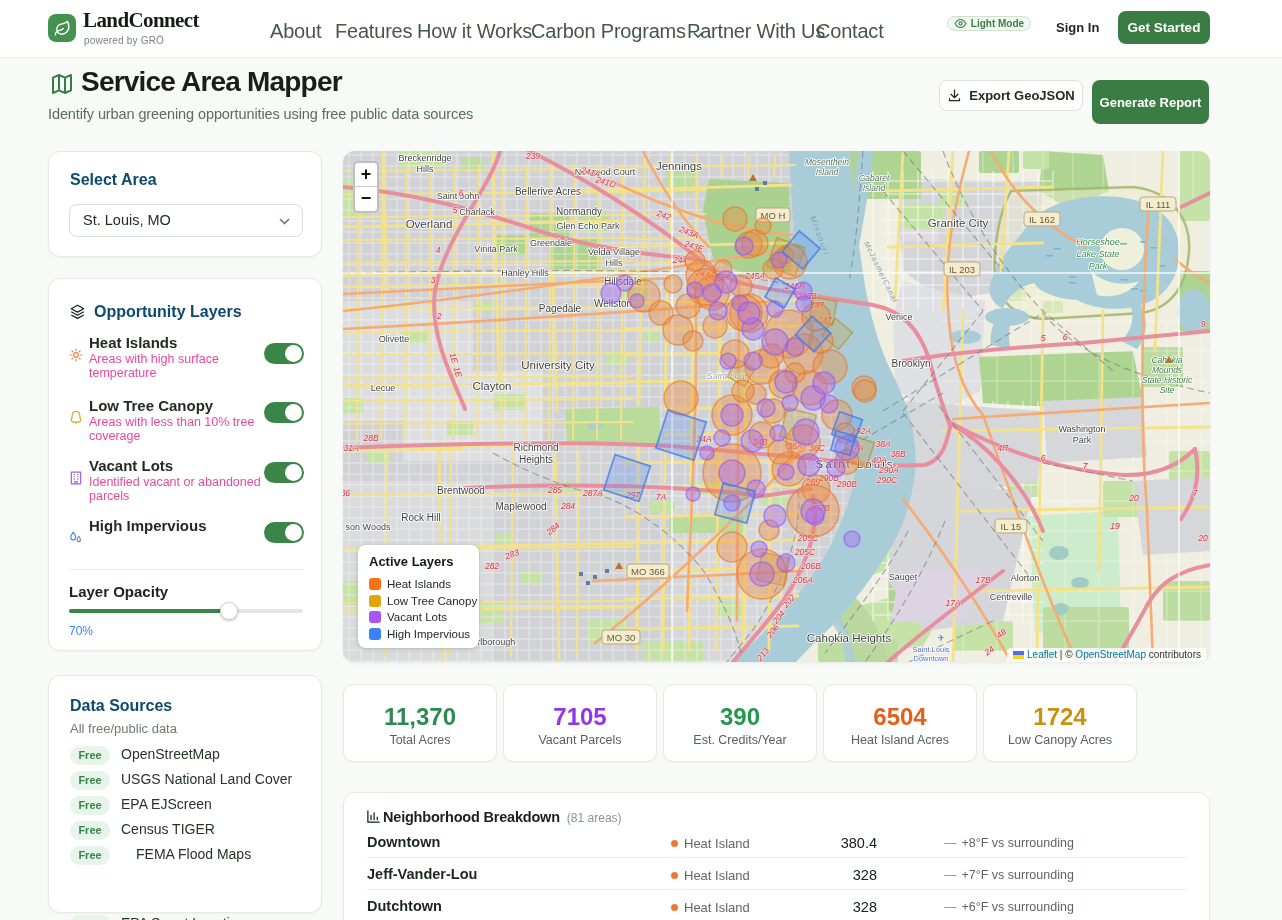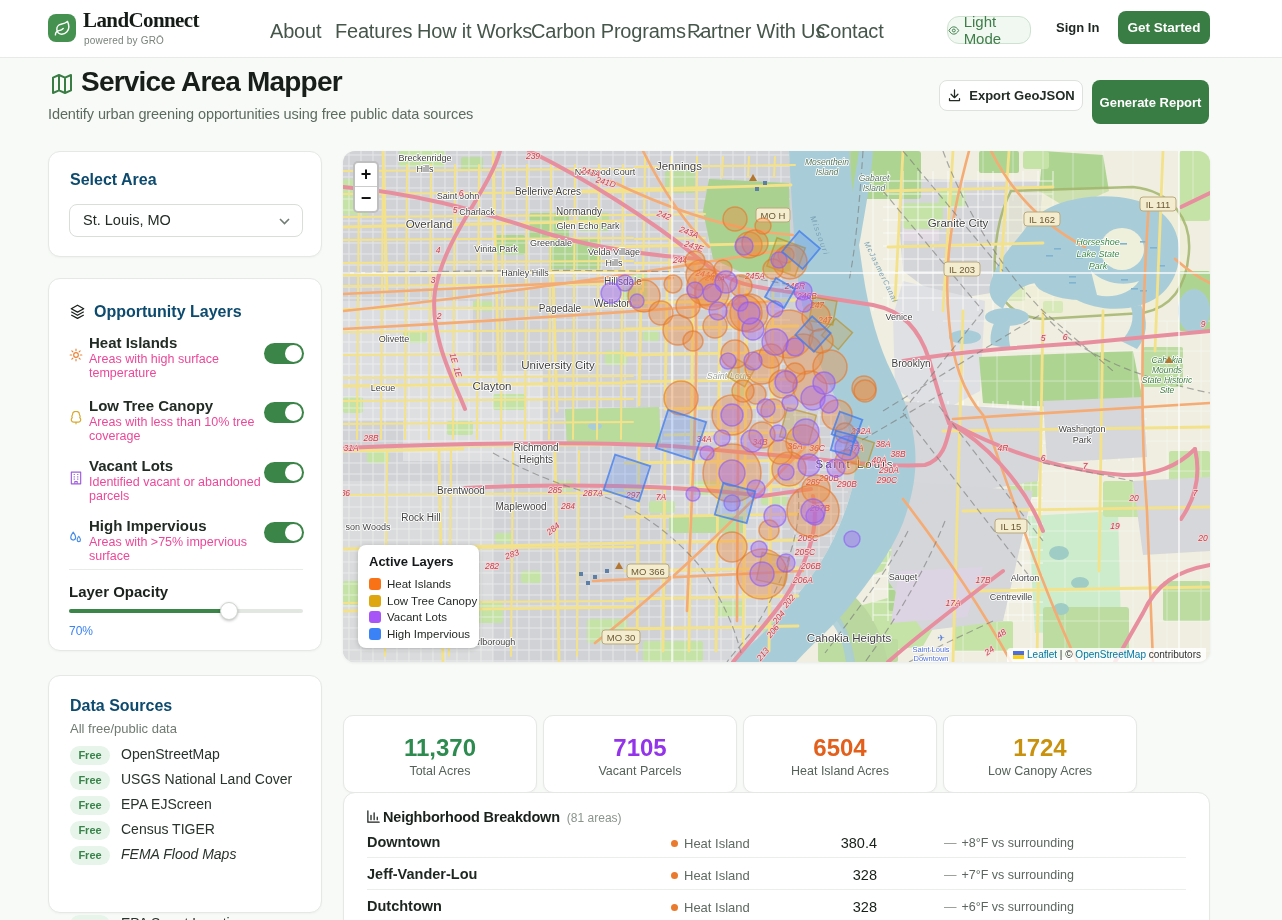--- a/index.html
+++ b/index.html
@@ -6,21 +6,21 @@
 html,body { width:1282px; height:920px; overflow:hidden; }
 body { font-family:"Liberation Sans", sans-serif; background:#f8faf7; position:relative; }
 .abs { position:absolute; }
 
 
 .nav { position:absolute; left:0; top:0; width:1282px; height:58px; background:#fff; border-bottom:1px solid #e7eae6; }
 .logo-sq { position:absolute; left:48px; top:14px; width:28px; height:28px; border-radius:8px; background:#45914f; }
 .logo-name { position:absolute; left:83px; top:8px; font-family:"Liberation Serif", serif; font-weight:700; font-size:21px; letter-spacing:-.6px; color:#151c17; }
 .logo-sub { position:absolute; left:84px; top:35px; font-size:10px; color:#79827b; letter-spacing:.2px; }
 .navlink { position:absolute; top:20px; font-size:20px; color:#46564b; font-weight:400; letter-spacing:-.2px; }
-.lightmode { position:absolute; left:947px; top:16px; width:84px; height:28px; border-radius:12px; background:#f1f8f1; border:1px solid #cde2cf; display:flex; align-items:center; justify-content:center; gap:4px; font-size:15px; font-weight:400; color:#3f7d4a; }
+.lightmode { position:absolute; left:947px; top:16px; width:84px; height:15px; border-radius:12px; background:#f1f8f1; border:1px solid #cde2cf; display:flex; align-items:center; justify-content:center; gap:4px; font-size:10px; font-weight:700; color:#3f7d4a; }
 .signin { position:absolute; left:1056px; top:20px; font-size:13px; font-weight:700; color:#1d2620; }
 .btn-green { background:#3a7d44; color:#fff; border-radius:8px; font-weight:700; display:flex; align-items:center; justify-content:center; }
 .getstarted { position:absolute; left:1118px; top:11px; width:92px; height:33px; font-size:13.5px; }
 
 
 .title { position:absolute; left:81px; top:66px; font-size:28px; font-weight:800; color:#181f1a; letter-spacing:-.8px; }
 .subtitle { position:absolute; left:48px; top:106px; font-size:14.5px; color:#5c6b60; letter-spacing:-.1px; }
 .export-btn { position:absolute; left:939px; top:80px; width:144px; height:31px; background:#fff; border:1px solid #dde2dd; border-radius:8px; display:flex; align-items:center; justify-content:center; gap:7px; font-size:13px; font-weight:700; color:#222c25; }
 .generate-btn { position:absolute; left:1092px; top:80px; width:117px; height:44px; font-size:13px; }
 
@@ -44,21 +44,21 @@
 .zoomctl div { width:22px; height:24px; text-align:center; font-size:18px; font-weight:700; color:#111; line-height:23px; }
 .zoomctl div:first-child { border-bottom:1px solid #ccc; }
 .legend { position:absolute; left:15px; top:394px; width:121px; height:103px; background:#fff; border-radius:8px; box-shadow:0 1px 5px rgba(0,0,0,.2); padding:9px 11px; }
 .legend h4 { font-size:13px; font-weight:700; color:#15181a; margin-bottom:7px; }
 .legrow { display:flex; align-items:center; gap:6px; height:16.5px; font-size:11.5px; color:#252a26; white-space:nowrap; }
 .chip { width:12px; height:12px; border-radius:3px; flex:none; }
 .attrib { position:absolute; right:4px; bottom:0; height:14px; background:rgba(255,255,255,.82); font-size:10px; color:#333; padding:0 5px 0 6px; line-height:14px; border-top-left-radius:4px; }
 .attrib a { color:#0078a8; text-decoration:none; }
 
 
-.stats { position:absolute; left:343px; top:684px; width:794px; display:flex; gap:6px;margin-top:31px; }
+.stats { position:absolute; left:343px; top:684px; width:794px; display:flex; gap:6px; }
 .stat { flex:1; height:78px; background:#fff; border:1px solid #e5e8e4; border-radius:10px; text-align:center; padding-top:18px; box-shadow:0 1px 2px rgba(20,40,25,.04); }
 .stat .v { font-size:24px; font-weight:700; }
 .stat .l { font-size:12.5px; color:#55625a; margin-top:2px; }
 
 
 .panel { position:absolute; left:343px; top:792px; width:867px; height:170px; background:#fff; border:1px solid #e5e8e4; border-radius:12px; box-shadow:0 1px 2px rgba(20,40,25,.04); }
 .prow { position:absolute; left:23px; right:23px; height:32px; border-bottom:1px solid #eceeeb; }
 .pname { position:absolute; left:0; top:8px; font-size:14.5px; font-weight:700; color:#1d2620; }
 .ptype { position:absolute; left:304px; top:10px; font-size:13px; color:#5f6a62; }
 .ptype i { display:inline-block; width:7px; height:7px; border-radius:50%; background:#e97b2e; margin-right:6px; vertical-align:1px; }
@@ -142,21 +142,20 @@
     <div class="layrow-desc">Identified vacant or abandoned parcels</div>
   </div>
   <svg class="abs" style="left:20px;top:192px;" width="14" height="14" viewBox="0 0 24 24" fill="none" stroke="#a05ce0" stroke-width="2" stroke-linejoin="round">
       <rect x="4" y="2" width="16" height="20"></rect>
       <path d="M8 6h2M14 6h2M8 10h2M14 10h2M8 14h2M14 14h2M10 22v-4h4v4"></path>
     </svg>
   <div class="toggle" style="top:183px;"></div>
 
   <div style="position:absolute;left:40px;top:238px;width:175px;">
     <div class="layrow-title">High Impervious</div>
-    <div class="layrow-desc">Areas with &gt;75% impervious surface</div>
   </div>
   <svg class="abs" style="left:20px;top:252px;" width="14" height="14" viewBox="0 0 24 24" fill="none" stroke="#4a8de8" stroke-width="2" stroke-linecap="round" stroke-linejoin="round">
       <path d="M7.2 2 C4.2 6 3 8.5 3 10.8 C3 13.5 4.9 15.5 7.2 15.5 C9.5 15.5 11.4 13.5 11.4 10.8 C11.4 8.5 10.2 6 7.2 2 Z M16.8 9 C14.8 11.7 14 13.4 14 15 C14 16.9 15.3 18.3 16.8 18.3 C18.3 18.3 19.6 16.9 19.6 15 C19.6 13.4 18.8 11.7 16.8 9 Z"></path>
     </svg>
   <div class="toggle" style="top:243px;"></div>
 
   <div style="position:absolute;left:20px;top:290px;width:234px;border-top:1px solid #e8ebe7;"></div>
   <div style="position:absolute;left:20px;top:304px;font-size:15px;font-weight:700;color:#1a211c;">Layer Opacity</div>
   <div style="position:absolute;left:20px;top:330px;width:234px;height:4px;border-radius:2px;background:#e3e7e2;"></div>
   <div style="position:absolute;left:20px;top:330px;width:161px;height:4px;border-radius:2px;background:#3a8547;"></div>
@@ -164,21 +163,21 @@
   <div style="position:absolute;left:20px;top:345px;font-size:12px;color:#3b82f6;">70%</div>
 </div>
 
 <div class="card card3">
   <div class="cardtitle" style="position:absolute;left:21px;top:21px;">Data Sources</div>
   <div style="position:absolute;left:21px;top:45px;font-size:13px;color:#6f7a71;">All free/public data</div>
   <div class="srcrow" style="top:70px;"><span class="freepill">Free</span><span style="margin-left:11px;">OpenStreetMap</span></div>
   <div class="srcrow" style="top:95px;"><span class="freepill">Free</span><span style="margin-left:11px;">USGS National Land Cover</span></div>
   <div class="srcrow" style="top:120px;"><span class="freepill">Free</span><span style="margin-left:11px;">EPA EJScreen</span></div>
   <div class="srcrow" style="top:145px;"><span class="freepill">Free</span><span style="margin-left:11px;">Census TIGER</span></div>
-  <div class="srcrow" style="top:170px;"><span class="freepill">Free</span><span style="margin-left:11px;font-style:italic;">FEMA Flood Maps</span></div>
+  <div class="srcrow" style="top:170px;"><span class="freepill">Free</span><span style="margin-left:26px;">FEMA Flood Maps</span></div>
   <div class="srcrow" style="top:195px;margin-top:44px;"><span class="freepill">Free</span><span style="margin-left:11px;">EPA Smart Location</span></div>
 </div>
 
 <div class="map">
   <svg width="867" height="511" viewBox="0 0 867 511" font-family="Liberation Sans, sans-serif">
 <rect width="867" height="511" fill="#efeee0"></rect>
 <path fill="#d1d2d6" d="M0,0 H446 C450,44 452,106 456,138 C462,176 474,210 488,238 C500,262 510,284 512,308 C513,330 506,352 495,378 C484,405 466,430 448,452 C432,472 410,492 389,511 H0 Z"></path>
 <rect x="280" y="130" width="170" height="380" fill="#d0d1d5"></rect>
 <rect x="0" y="150" width="130" height="120" fill="#dcdde0"></rect>
 <rect x="0" y="330" width="150" height="181" fill="#d9dbdc"></rect>
@@ -949,20 +948,24 @@
 <div class="stats">
   <div class="stat">
       <div class="v" style="color:#2e8b50;">11,370</div>
       <div class="l">Total Acres</div>
     </div>
   <div class="stat">
       <div class="v" style="color:#9333ea;">7105</div>
       <div class="l">Vacant Parcels</div>
     </div>
   <div class="stat">
+      <div class="v" style="color:#24984f;">390</div>
+      <div class="l">Est. Credits/Year</div>
+    </div>
+  <div class="stat">
       <div class="v" style="color:#e2601b;">6504</div>
       <div class="l">Heat Island Acres</div>
     </div>
   <div class="stat">
       <div class="v" style="color:#c9920e;">1724</div>
       <div class="l">Low Canopy Acres</div>
     </div>
 </div>
 
 <div class="panel">

